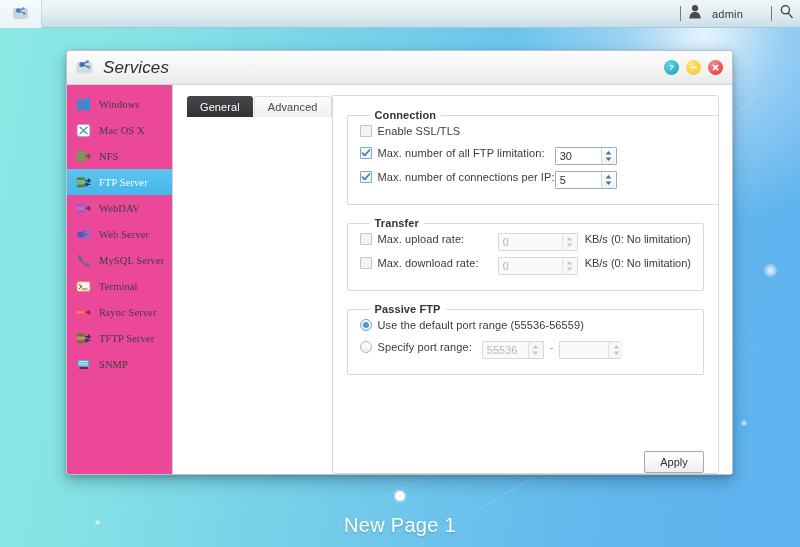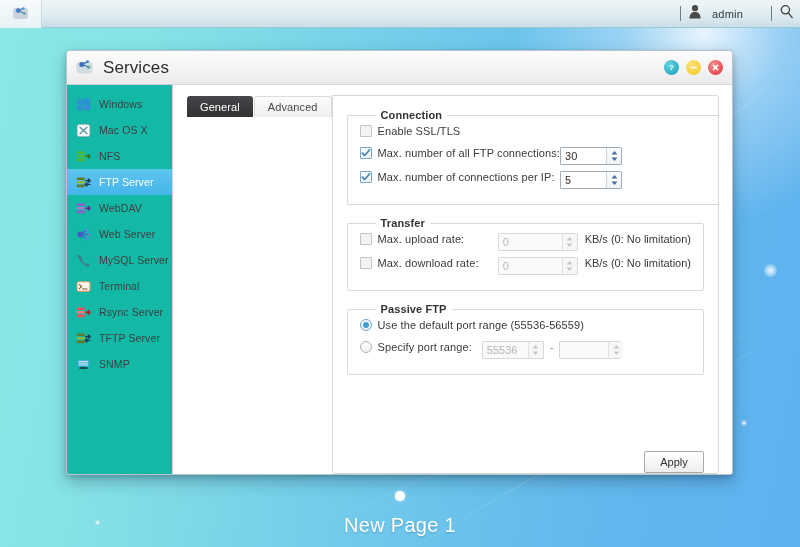--- a/index.html
+++ b/index.html
@@ -79,20 +79,21 @@
     display: flex; flex-direction: column;
     z-index: 50;
   }
   #titlebar {
     height: 34px;
     background: linear-gradient(180deg, #fcfcfc 0%, #f4f4f4 55%, #eaeaea 100%);
     border-bottom: 1px solid #cfd4d8;
     display: flex; align-items: center;
     padding: 0 9px 0 8px;
     flex: 0 0 34px;
+    font-style: italic;
   }
   #win-title {
     font-size: 17px; color: #2d2d2d;
     margin-left: 9px; font-weight: 400;
     letter-spacing: .1px;
   }
   #win-ctrls { margin-left: auto; display: flex; gap: 7px; align-items: center; }
   .wbtn {
     width: 15px; height: 15px; border-radius: 50%;
     display: flex; align-items: center; justify-content: center;
@@ -101,23 +102,24 @@
   .wbtn-help  { background: radial-gradient(circle at 35% 28%, #63d3e0 0%, #2bacc4 75%, #1f9ab2 100%); }
   .wbtn-min   { background: radial-gradient(circle at 35% 28%, #ffe27a 0%, #f5cf3a 72%, #e5bf26 100%); }
   .wbtn-close { background: radial-gradient(circle at 35% 28%, #f58e8e 0%, #e8484f 72%, #d63940 100%); }
   .wbtn svg { display:block; }
 
   #win-body { display: flex; flex: 1; min-height: 0; }
 
   
   #sidebar {
     width: 106px; flex: 0 0 106px;
-    background: #14b8a6;
+    background: #ec4899;
     border-right: 1px solid #d2d2d2;
     padding-top: 6px;
+    font-family: Liberation Serif, serif;
   }
   .side-item {
     height: 26px;
     display: flex; align-items: center;
     padding-left: 8px;
     cursor: pointer;
     position: relative;
   }
   .side-item.active { background: linear-gradient(180deg,#5ec4ef 0%, #45b6ea 100%); }
   .side-item.active .side-label { color: #ffffff; }
@@ -172,21 +174,21 @@
   }
 
   fieldset.group {
     border: 1px solid #d9d9d9;
     border-radius: 2px;
     margin: 0 0 12px 0;
     padding: 4px 12px 9px 12px;
   }
   fieldset.group legend {
     font-size: 11px; font-weight: bold; color: #333;
-    padding: 0 5px; margin-left: 16px;
+    padding: 0 5px; margin-left: 10px;
     letter-spacing: .1px;
   }
 
   .row { display: flex; align-items: flex-start; height: 22px; margin-top: 0; }
   .row.tall { height: 24px; }
 
   .ck {
     width: 12px; height: 12px; flex: 0 0 12px;
     border: 1px solid #a8b2ba;
     background: linear-gradient(180deg,#fdfdfd 0%, #f0f0f0 100%);
@@ -518,21 +520,21 @@
               <span class="lbl">Enable SSL/TLS</span>
             </div>
 
 
             <div class="row tall">
               <span class="ck checked">
                 <svg width="10" height="10" viewBox="0 0 10 10">
                   <path d="M1.4 5.1 L3.7 7.5 L8.7 1.8" fill="none" stroke="#3c7fb1" stroke-width="1.6" stroke-linecap="round" stroke-linejoin="round"></path>
                 </svg>
               </span>
-              <span class="lbl">Max. number of all FTP connections:</span>
+              <span class="lbl">Max. number of all FTP limitation:</span>
               <span class="spin" style="width:62px; margin-left:auto; margin-right:185px;">
                 <input type="text" value="30" style="">
                 <span class="spin-btns">
                   <svg width="9" height="14" viewBox="0 0 9 14">
                     <path d="M4.5 2 L7.4 5.6 L1.6 5.6 Z" fill="#3b6ea8"></path>
                     <path d="M4.5 12 L7.4 8.4 L1.6 8.4 Z" fill="#3b6ea8"></path>
                   </svg>
                 </span>
               </span>
             </div>

